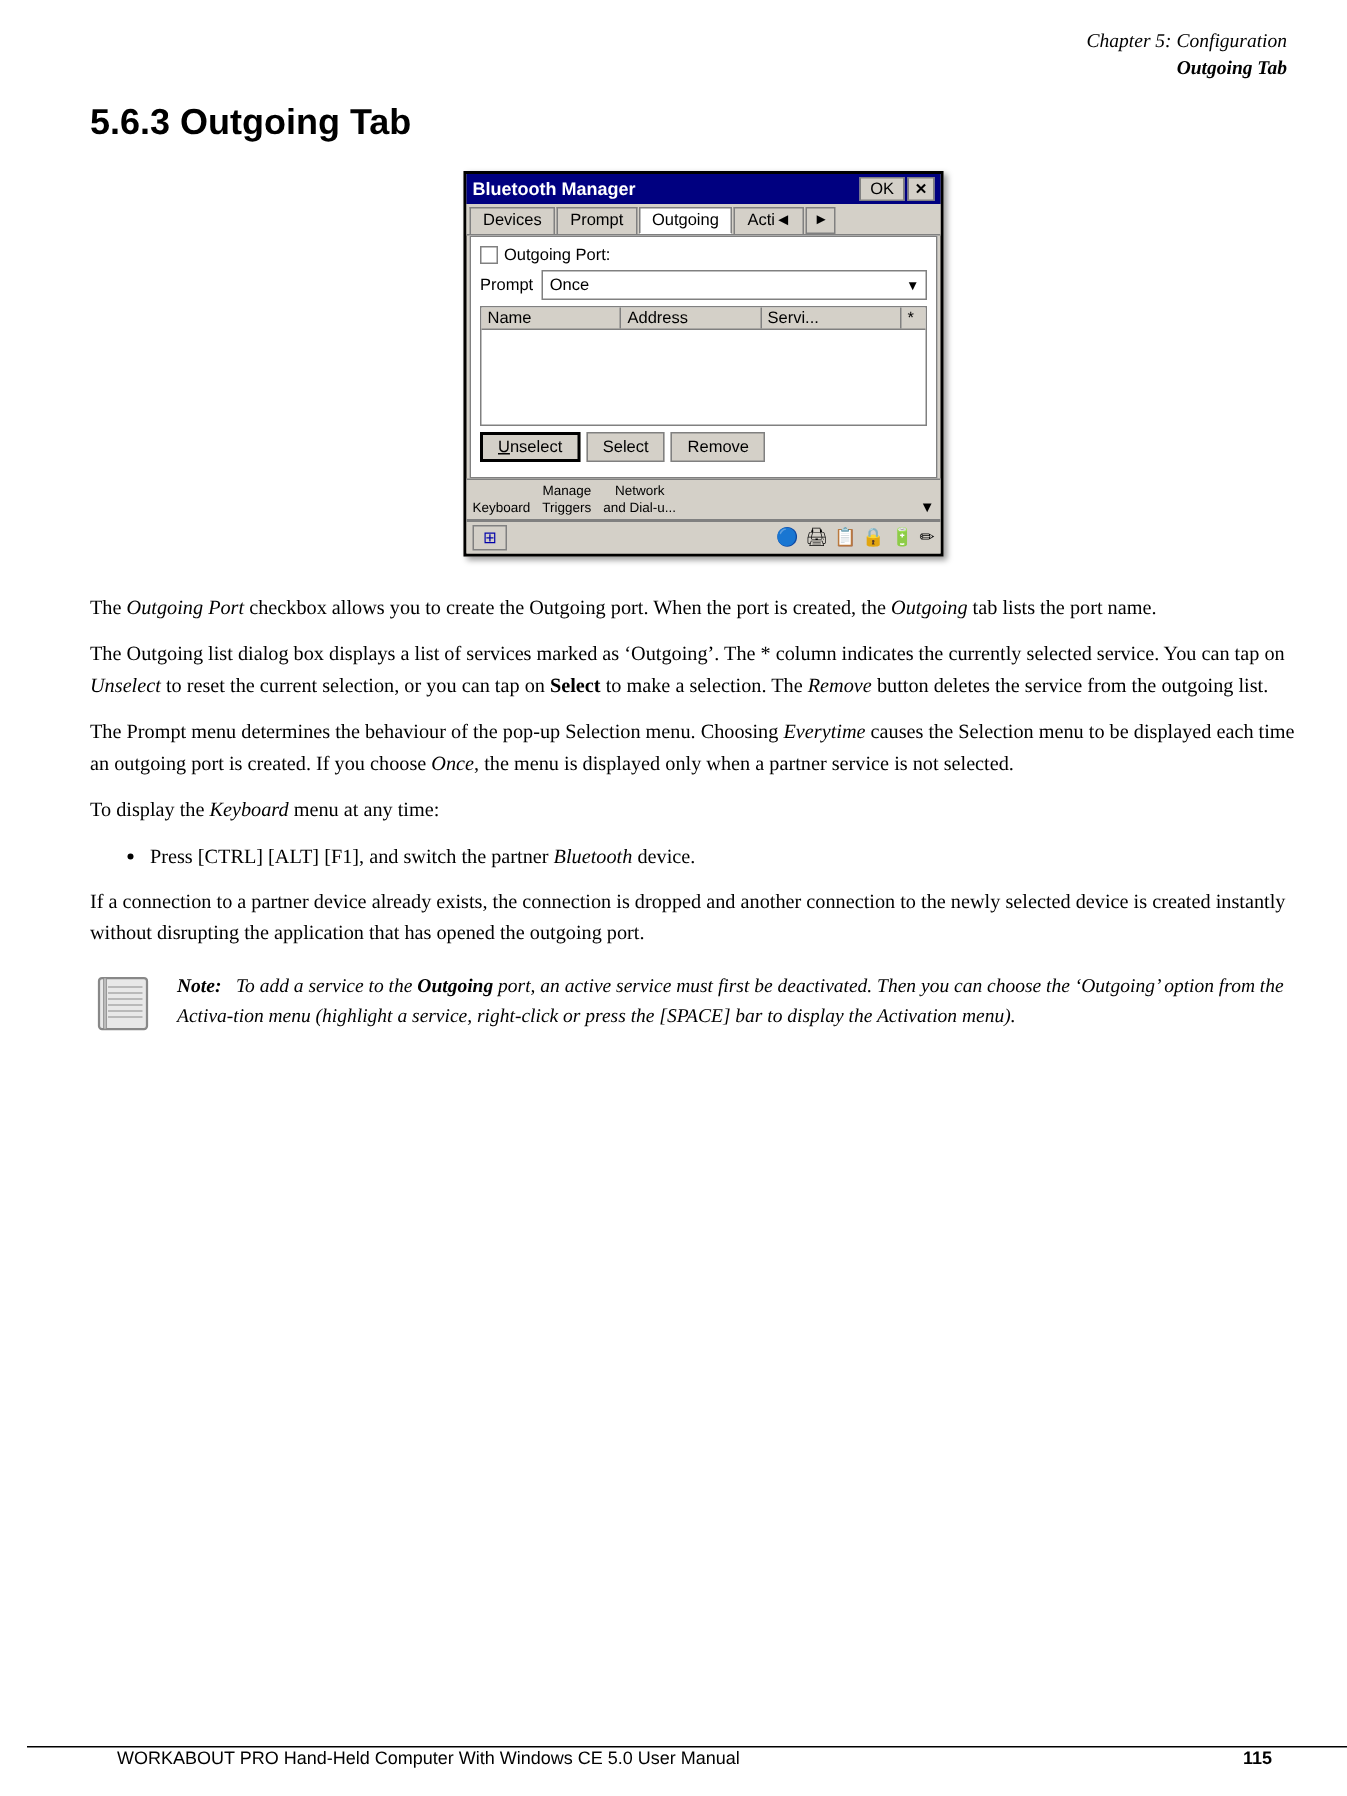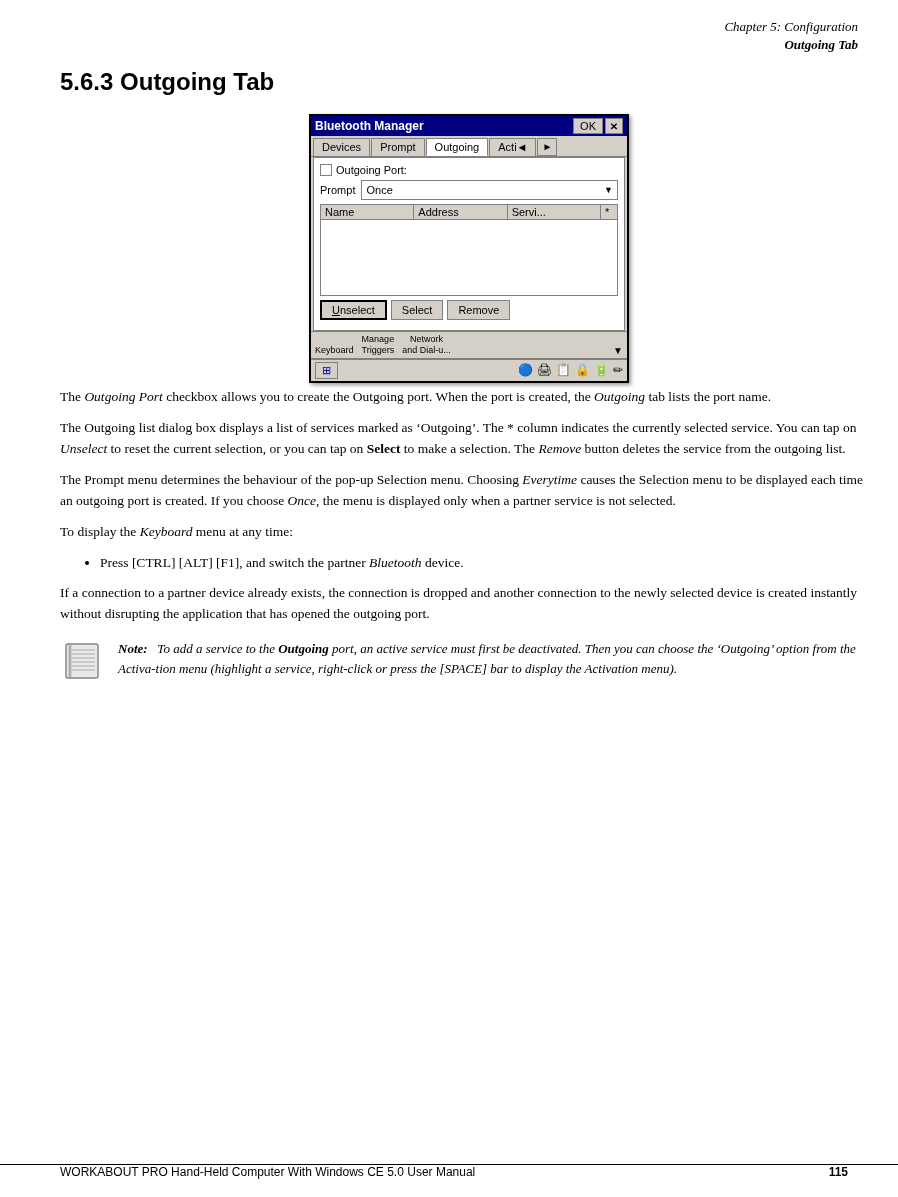--- a/index.html
+++ b/index.html
@@ -40,21 +40,21 @@
       font-size: 24px;
       font-weight: bold;
       margin-bottom: 18px;
       font-family: Arial, sans-serif;
     }
 
     
     .screenshot-container {
       display: flex;
       justify-content: center;
-      margin-bottom: 4px;
+      margin-bottom: 24px;
     }
 
     
     .win-dialog {
       width: 320px;
       border: 2px solid #000;
       background: #d4d0c8;
       font-family: Arial, sans-serif;
       font-size: 11px;
       box-shadow: 2px 2px 4px rgba(0,0,0,0.4);
@@ -171,21 +171,21 @@
       height: 20px;
     }
     .win-dropdown-arrow {
       font-size: 9px;
     }
 
     
     .win-list {
       border: 1px solid #808080;
       background: #fff;
-      height: 92px;
+      height: 80px;
       margin-bottom: 4px;
     }
     .win-list-header {
       display: flex;
       background: #d4d0c8;
       border-bottom: 1px solid #808080;
       font-size: 11px;
     }
     .win-list-col {
       padding: 1px 4px;
@@ -307,21 +307,21 @@
     .note-text .note-label {
       font-weight: bold;
       font-style: italic;
       font-size: 13px;
     }
 
     
     .page-footer {
       position: absolute;
       bottom: 18px;
-      left: 0;
+      left: 18px;
       right: 0;
       display: flex;
       justify-content: space-between;
       align-items: center;
       padding: 0 50px 0 60px;
       font-size: 12px;
       font-family: Arial, sans-serif;
       border-top: 1px solid #000;
     }
     .footer-text {

